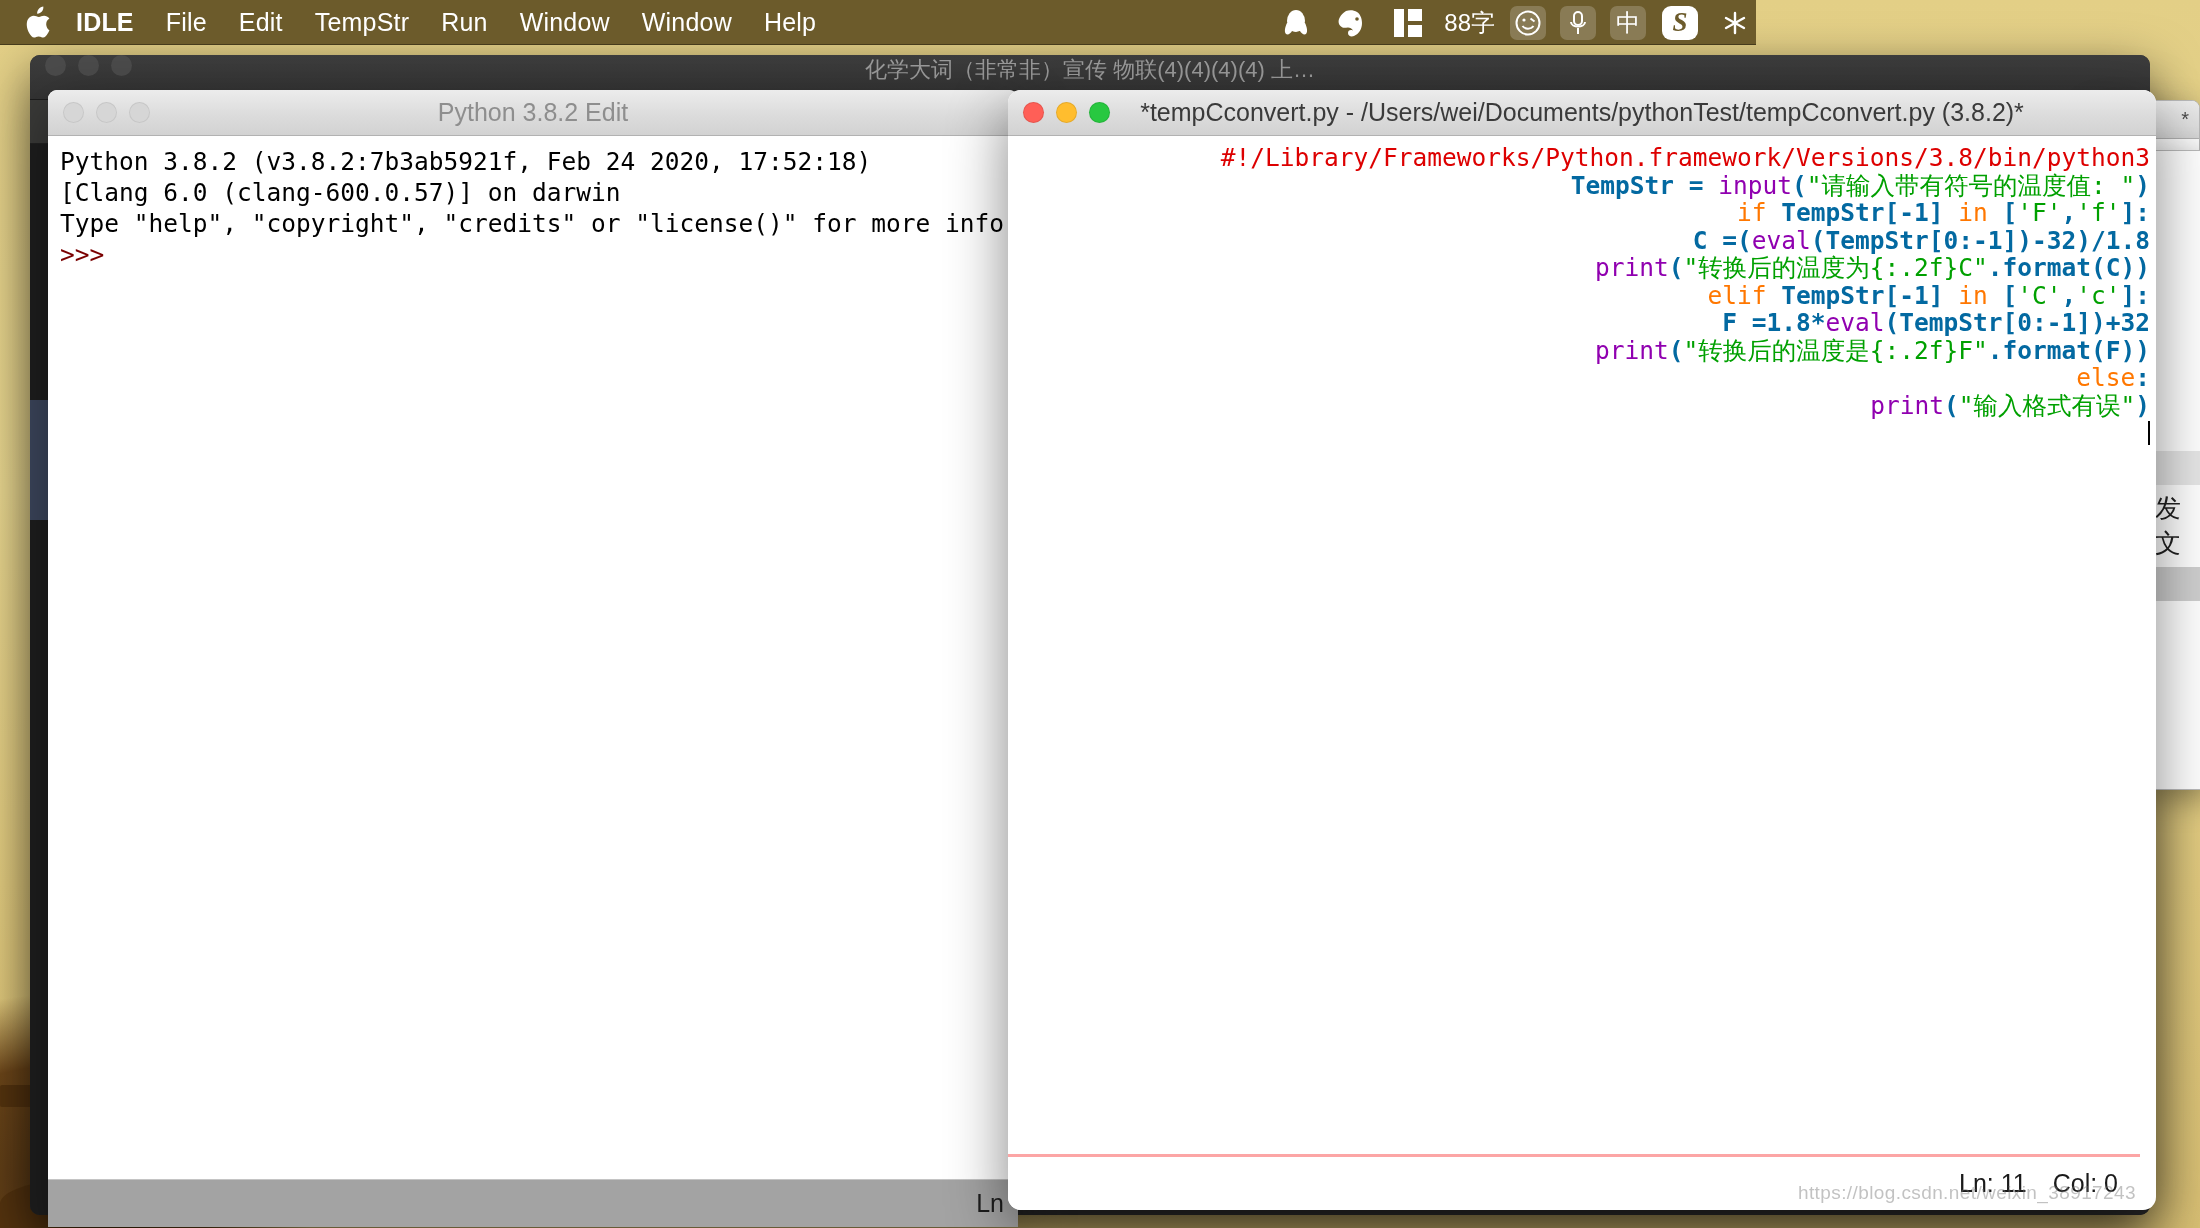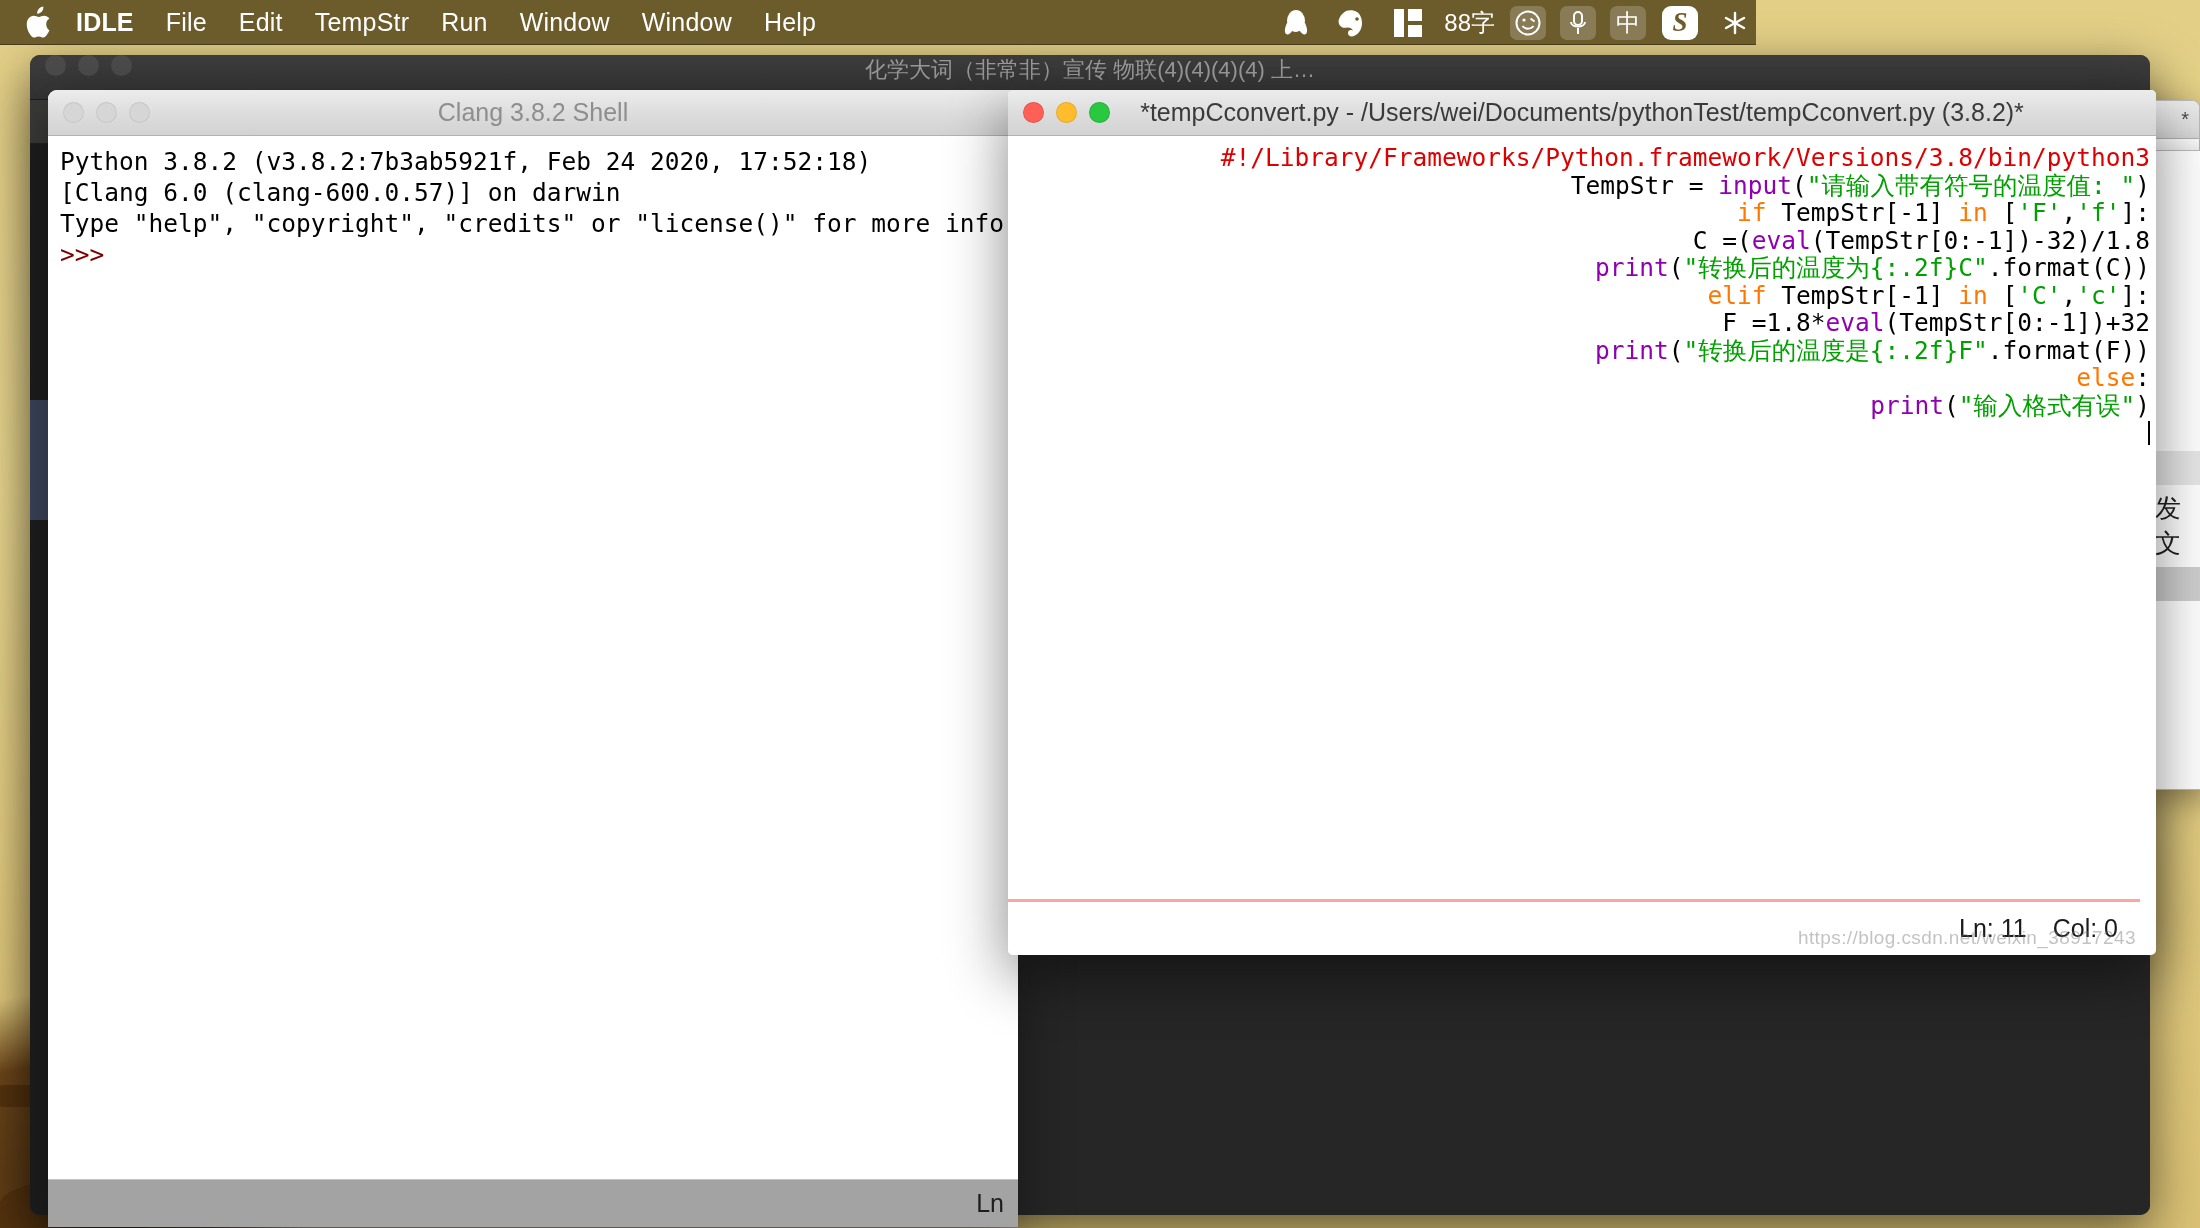--- a/index.html
+++ b/index.html
@@ -178,24 +178,24 @@
     background: #a3a3a3;
     border-top: 1px solid #c4c4c4;
     display: flex; align-items: center; justify-content: flex-end;
     padding-right: 14px;
     font-size: 25px; color: #1d1d1d;
     overflow: hidden;
   }
 
   
   #editor-win {
-    left: 1008px; top: 90px; width: 1148px; height: 865px;
+    left: 1008px; top: 90px; width: 1148px; height: 1120px;
     background: #ffffff;
     box-shadow: 0 20px 60px rgba(0,0,0,.48);
-    border-radius: 5px;
+    border-radius: 13px;
   }
   #editor-win .titlebar { }
   #editor-win .win-title {
     position: absolute; left: 0; right: 0; text-align: center;
     color: #3a3a3a;
     padding: 0 20px;
     overflow: hidden; text-overflow: ellipsis;
   }
   #editor-code {
     position: absolute; left: 0; right: 0; top: 46px; bottom: 56px;
@@ -206,21 +206,21 @@
     line-height: 27.5px;
     white-space: pre;
     overflow: hidden;
     text-align: right;
   }
   #editor-code .ln { display: block; height: 27.5px; }
   .tk-comment { color: #dd0000; }
   .tk-builtin { color: #9000b0; }
   .tk-string  { color: #00a000; }
   .tk-kw      { color: #ff7700; }
-  .tk-plain   { color: #000000; }
+  .tk-plain   { color: #0369a1; font-weight: bold; }
   .caret {
     display: inline-block; width: 2px; height: 24px;
     background: #000; vertical-align: -4px;
   }
   #editor-status {
     position: absolute; left: 0; right: 16px; bottom: 0; height: 56px;
     background: #ffffff;
     border-top: 3px solid #fca5a5;
     display: flex; align-items: center; justify-content: flex-end;
     padding-right: 22px; gap: 26px;
@@ -286,21 +286,21 @@
     <div class="bg-grayband"></div>
   </div>
 
   <div class="win" id="shell-win">
     <div class="titlebar">
       <div class="traffic">
         <span class="tl gray"></span>
         <span class="tl gray"></span>
         <span class="tl gray"></span>
       </div>
-      <div class="win-title">Clang 3.8.2 Shell</div>
+      <div class="win-title">Python 3.8.2 Edit</div>
     </div>
 
     <div id="shell-text"><span>Python 3.8.2 (v3.8.2:7b3ab5921f, Feb 24 2020, 17:52:18)</span>
 <span>[Clang 6.0 (clang-600.0.57)] on darwin</span>
 <span>Type "help", "copyright", "credits" or "license()" for more informat</span>
 <span class="prompt">&gt;&gt;&gt;</span></div>
 
     <div id="shell-status">
       <span>Ln</span>
     </div>

